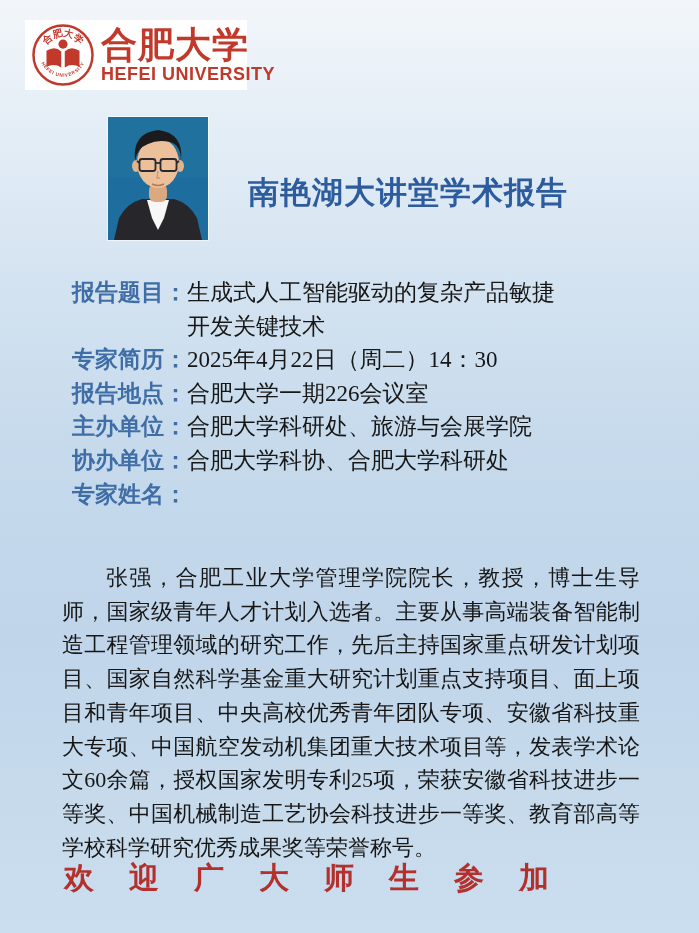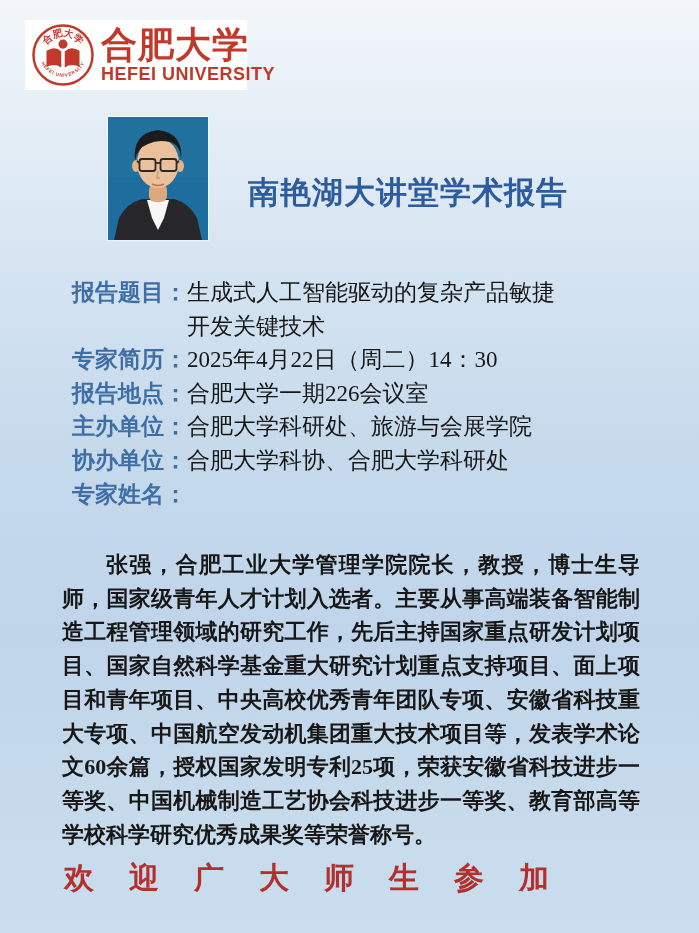--- a/index.html
+++ b/index.html
@@ -63,28 +63,27 @@
   .detail-label {
     flex: 0 0 112px;
     color: #3f6da6; font-weight: 600;
     white-space: nowrap;
   }
   .detail-value { flex: 1; color: #171717; }
   .detail-value .vline { white-space: nowrap; }
 
   
   .bio {
-    position: absolute; left: 62px; top: 526px;
+    position: absolute; left: 62px; top: 539px;
     width: 578px;
     font-size: 22px; line-height: 33.7px;
     color: #171717;
     text-align: justify;
     text-justify: inter-ideograph;
     text-indent: 2em;
-    font-weight: bold;
   }
 
   
   .footer {
     position: absolute; left: 64px; top: 858px;
     margin: 0;
     font-size: 30px; font-weight: bold;
     color: #b3302c;
     letter-spacing: 35px;
     white-space: nowrap;

